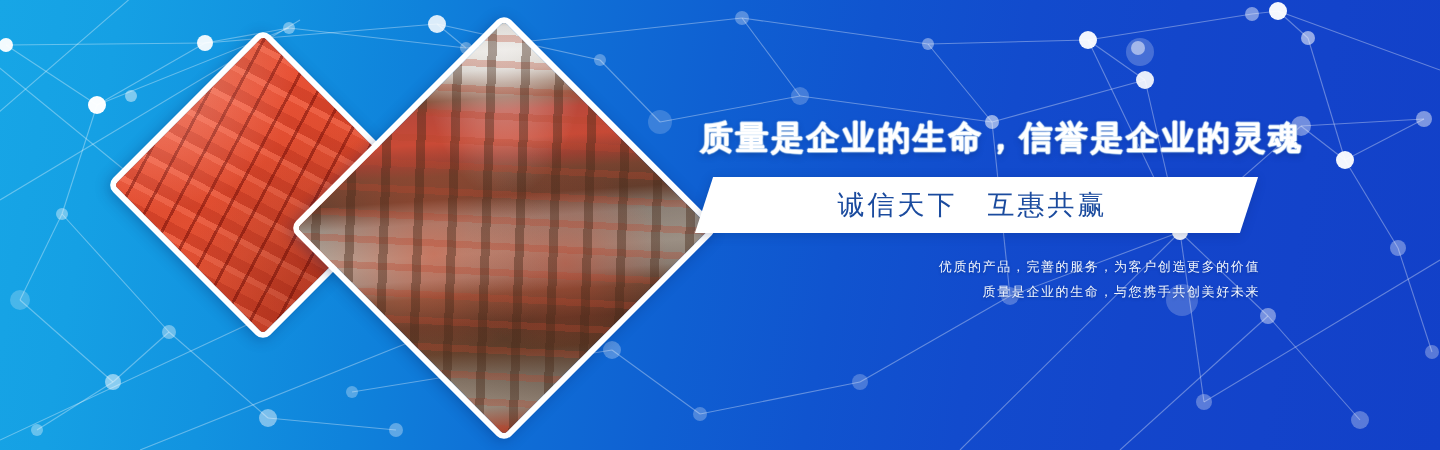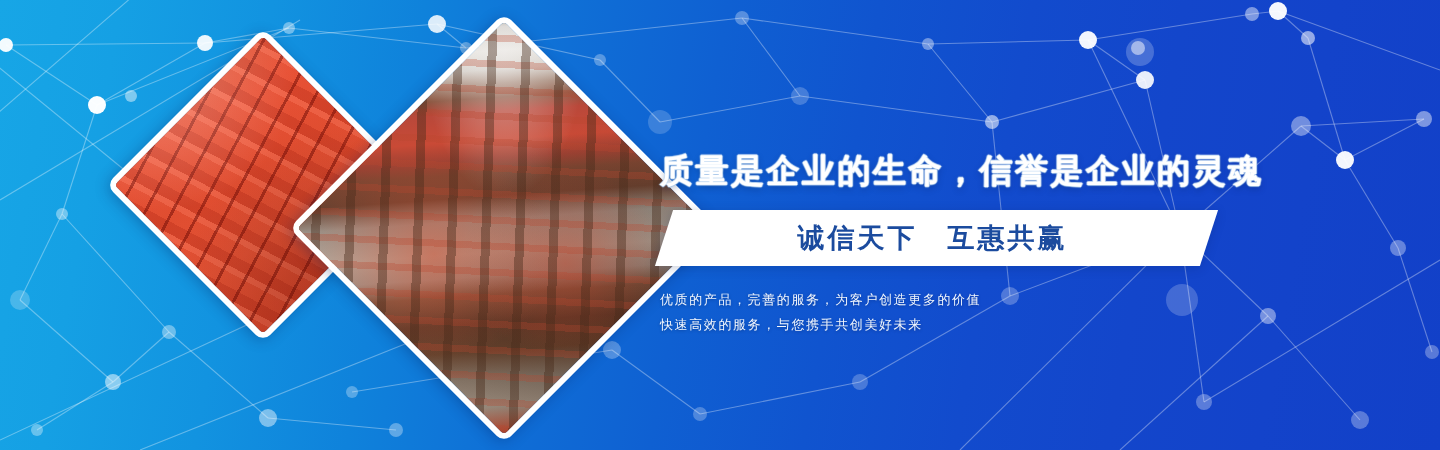--- a/index.html
+++ b/index.html
@@ -121,25 +121,24 @@
          rgba(0,0,0,0) 7px, rgba(0,0,0,0) 26px),
       radial-gradient(ellipse at 34% 56%, rgba(215,80,50,.55) 0%, rgba(0,0,0,0) 30%),
       radial-gradient(ellipse at 64% 58%, rgba(205,70,44,.50) 0%, rgba(0,0,0,0) 26%),
       radial-gradient(ellipse at 50% 10%, rgba(250,250,250,.45) 0%, rgba(0,0,0,0) 26%),
       radial-gradient(ellipse at 82% 84%, rgba(30,14,6,.35) 0%, rgba(0,0,0,0) 50%);
   }
 
   
   #text-block {
     position:absolute;
-    left:660px; top:118px;
+    left:700px; top:118px;
     width:560px;
     z-index:6;
-    text-align:left;
-    margin-top:33px;
+    text-align:right;
   }
 
   #headline {
     font-size:33px;
     font-weight:bold;
     color:#ffffff;
     letter-spacing:2.5px;
     line-height:1.22;
     white-space:nowrap;
     text-shadow:
@@ -165,21 +164,21 @@
     box-shadow:0 2px 10px rgba(4,30,90,.22);
   }
   #ribbon-text {
     position:absolute;
     left:0; top:0;
     width:545px; height:56px;
     display:flex;
     align-items:center;
     justify-content:center;
     font-size:27px;
-    font-weight:bold;
+    font-weight:normal;
     color:#1b4b9e;
     letter-spacing:3px;
     white-space:pre;
   }
 
   #sub-lines {
     margin-top:22px;
     color:#f2f7fe;
     font-size:13px;
     line-height:1.92;
@@ -307,17 +306,17 @@
 
     <div id="headline">质量是企业的生命，信誉是企业的灵魂</div>
 
     <div id="ribbon-wrap">
       <div id="ribbon"></div>
       <div id="ribbon-text">诚信天下　互惠共赢</div>
     </div>
 
     <div id="sub-lines">
       <div>优质的产品，完善的服务，为客户创造更多的价值</div>
-      <div>快速高效的服务，与您携手共创美好未来</div>
+      <div>质量是企业的生命，与您携手共创美好未来</div>
     </div>
 
   </div>
 </div>
 
 </body></html>

